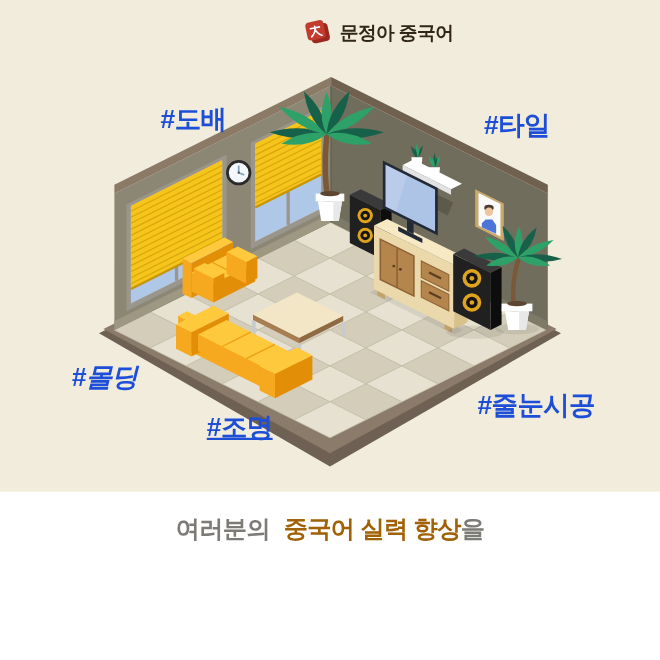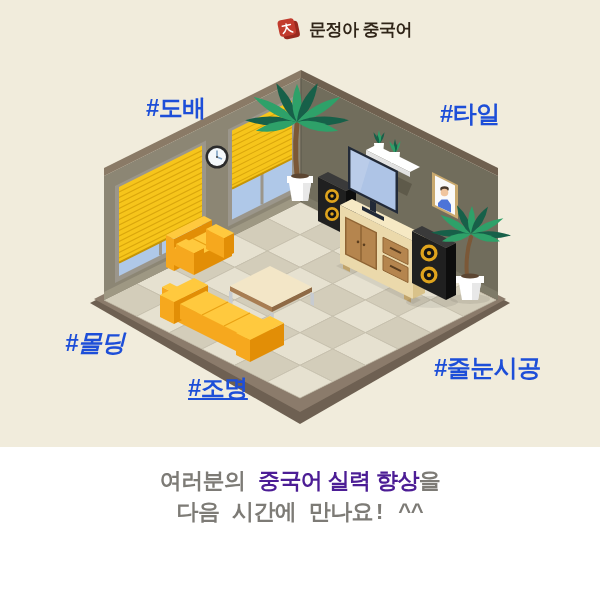--- a/index.html
+++ b/index.html
@@ -13,21 +13,21 @@
   .brand{font-size:17px;font-weight:800;color:#302518;letter-spacing:-0.5px;}
   .tag{position:absolute;font-size:24px;font-weight:600;color:#1d4ed8;letter-spacing:-0.5px;}
   .tag-0{left:146px;top:92px;}
   .tag-1{left:440px;top:98px;}
   .tag-2{left:65px;top:327px;font-style:italic;}
   .tag-3{left:188px;top:372px;text-decoration:underline;}
   .tag-4{left:408px;top:352px;margin-left:26px;}
   .footer{position:absolute;top:466px;left:0;width:600px;text-align:center;font-size:22px;
           font-weight:700;line-height:29px;letter-spacing:-0.6px;}
   .t-gray{color:#7D7B76;font-family:Liberation Mono, monospace;}
-  .t-gold{color:#4c1d95;}
+  .t-gold{color:#a16207;}
 </style>
 </head>
 <body>
 
 <div class="card">
   <div class="bottom-panel"></div>
 
   <svg id="room" viewBox="0 0 600 600">
       <g>
         <polygon points="300,198 90,303 300,424 510,303" fill="#6E6052"></polygon>
@@ -278,15 +278,14 @@
   </div>
 
   <div class="tag tag-0">#도배</div>
   <div class="tag tag-1">#타일</div>
   <div class="tag tag-2">#몰딩</div>
   <div class="tag tag-3">#조명</div>
   <div class="tag tag-4">#줄눈시공</div>
 
   <div class="footer">
     <div><span class="t-gray">여러분의 </span><span class="t-gold">중국어 실력 향상</span><span class="t-gray">을</span></div>
-    <div><span class="t-gray">다음 시간에 만나요! ^^</span></div>
   </div>
 </div>
 
 </body></html>

